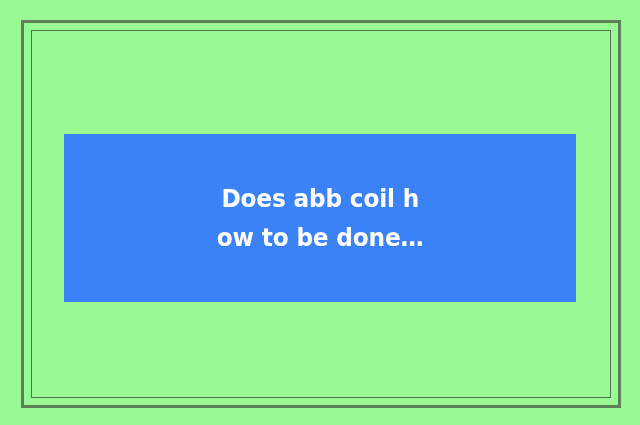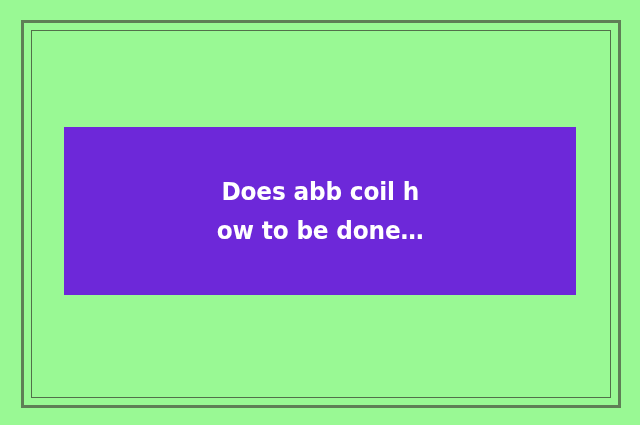--- a/index.html
+++ b/index.html
@@ -78,20 +78,20 @@
   }
 </style>
 </head>
 <body>
 
 <div id="stage" style="background: rgb(153, 249, 148);">
 
   <div class="frame-outer" style="border-color: rgb(95, 127, 86);"></div>
   <div class="frame-inner" style="border-color: rgb(82, 112, 74);"></div>
 
-  <div class="content-panel" style="background: #6d28d9;">
+  <div class="content-panel" style="background: #3b82f6; margin-top: 7px;">
     <div class="panel-text">
       <div class="text-line" style="color: rgb(255, 255, 255);">Does abb coil h</div>
       <div class="text-line" style="color: rgb(255, 255, 255);">ow to be done…</div>
     </div>
   </div>
 
 </div>
 
 </body></html>

